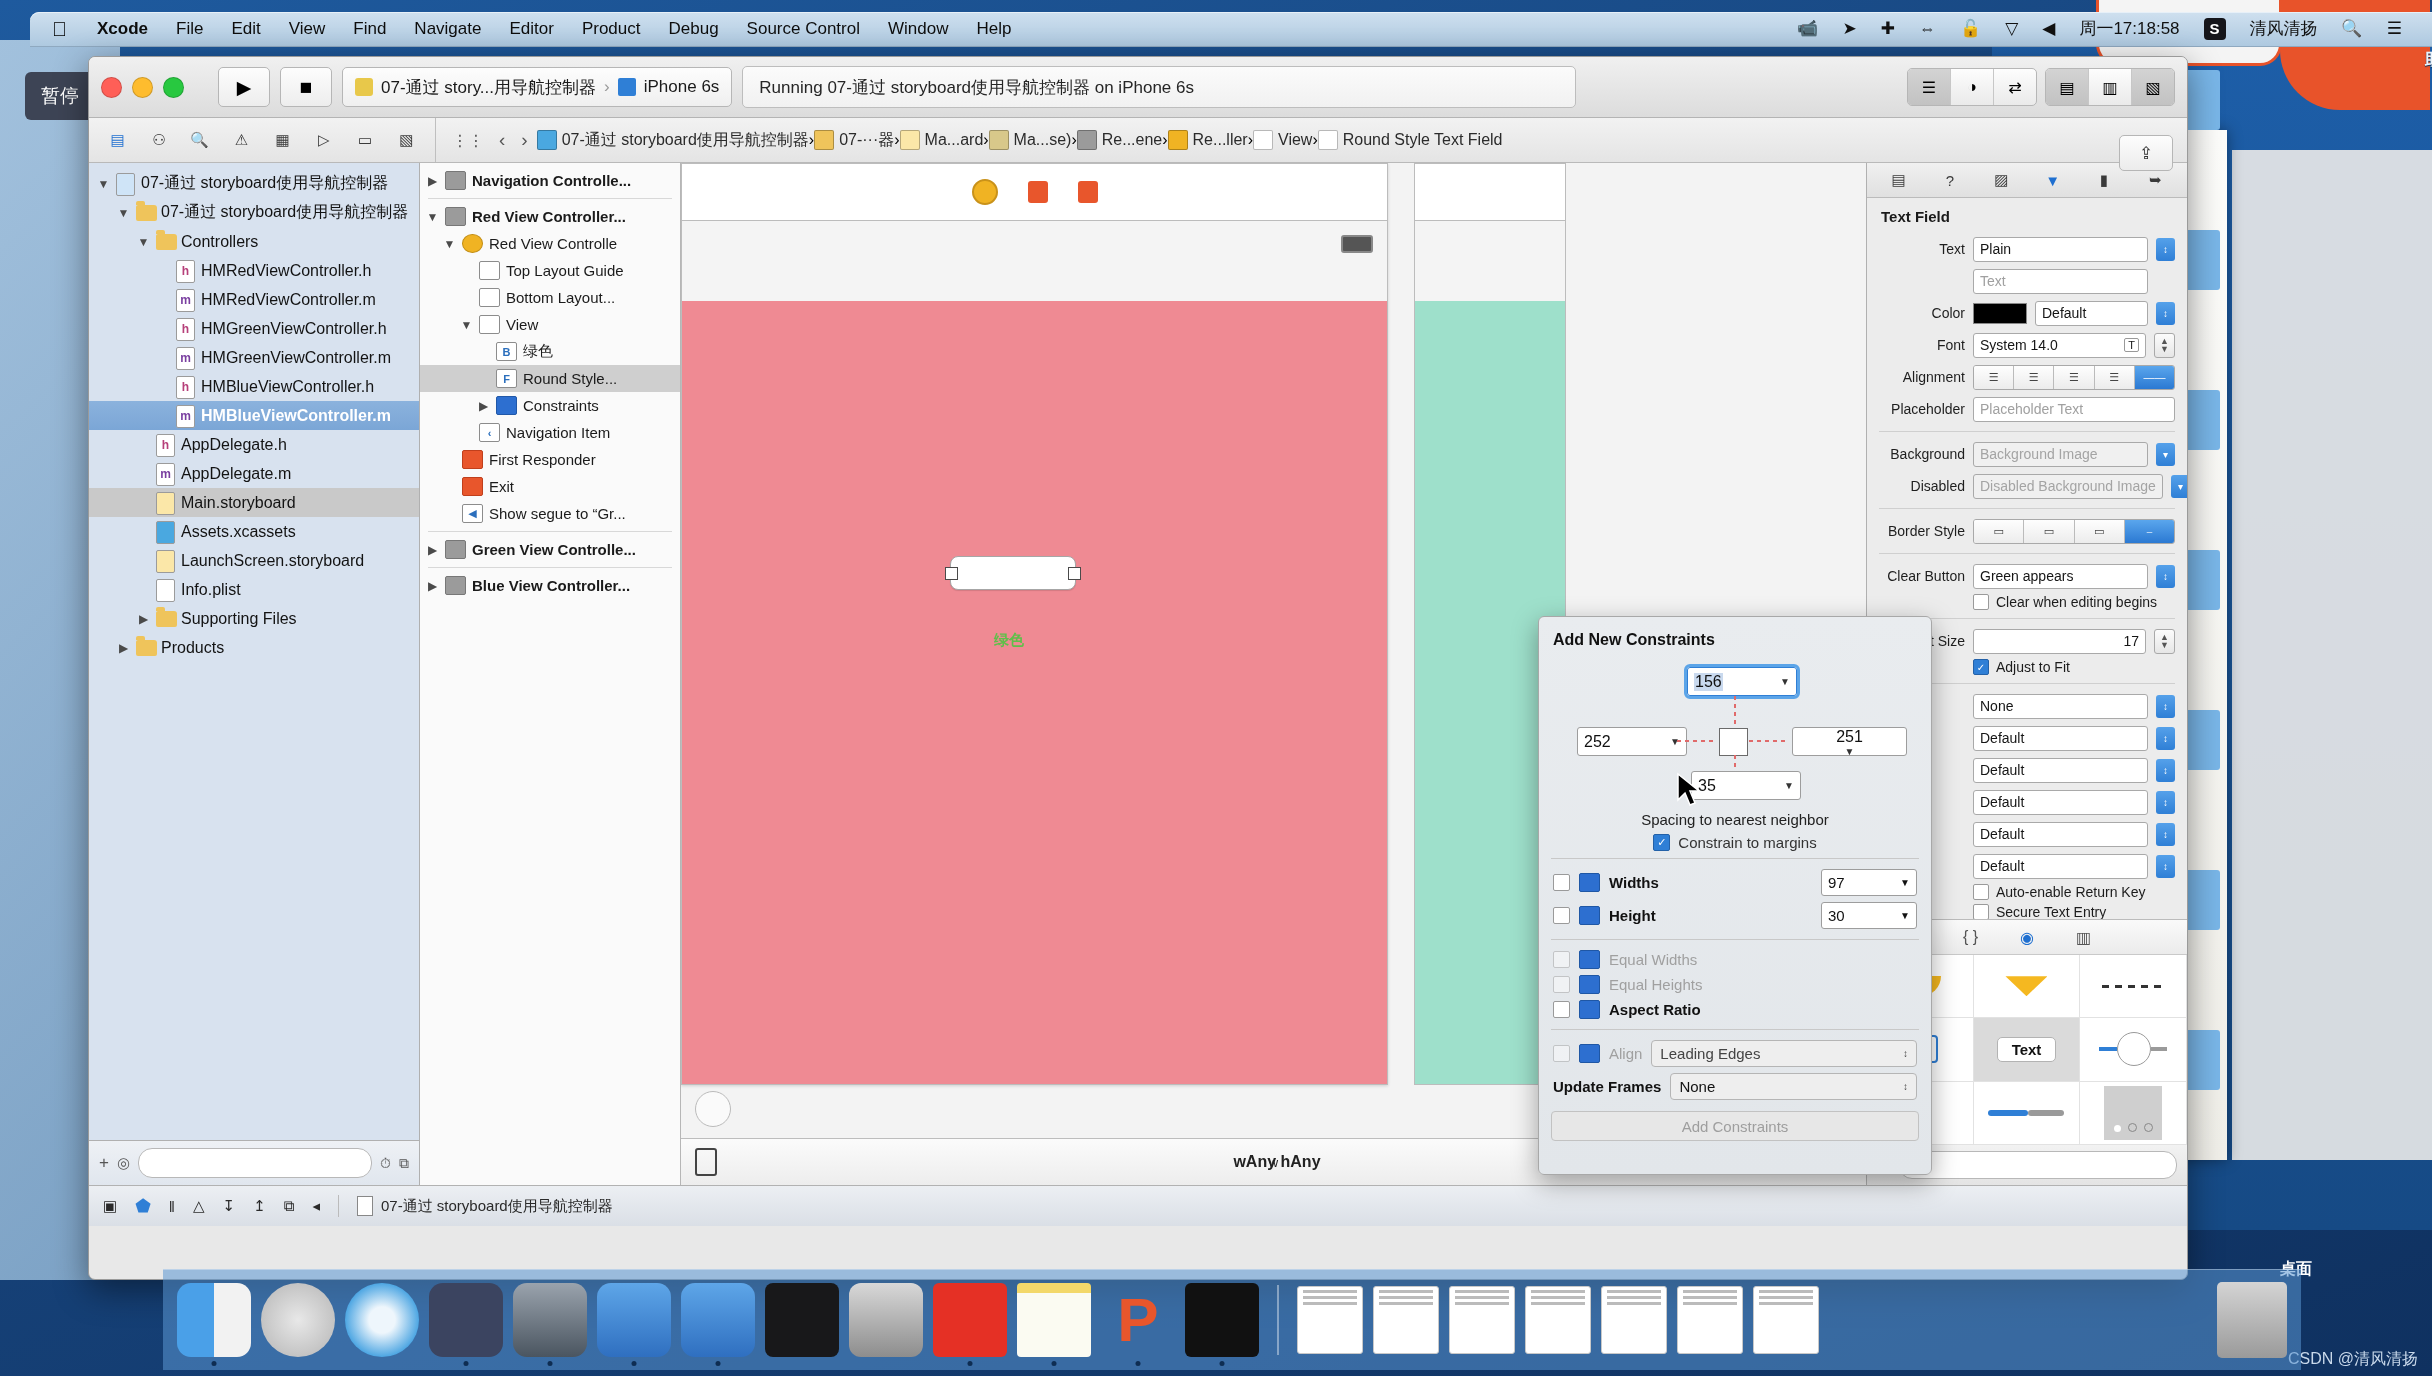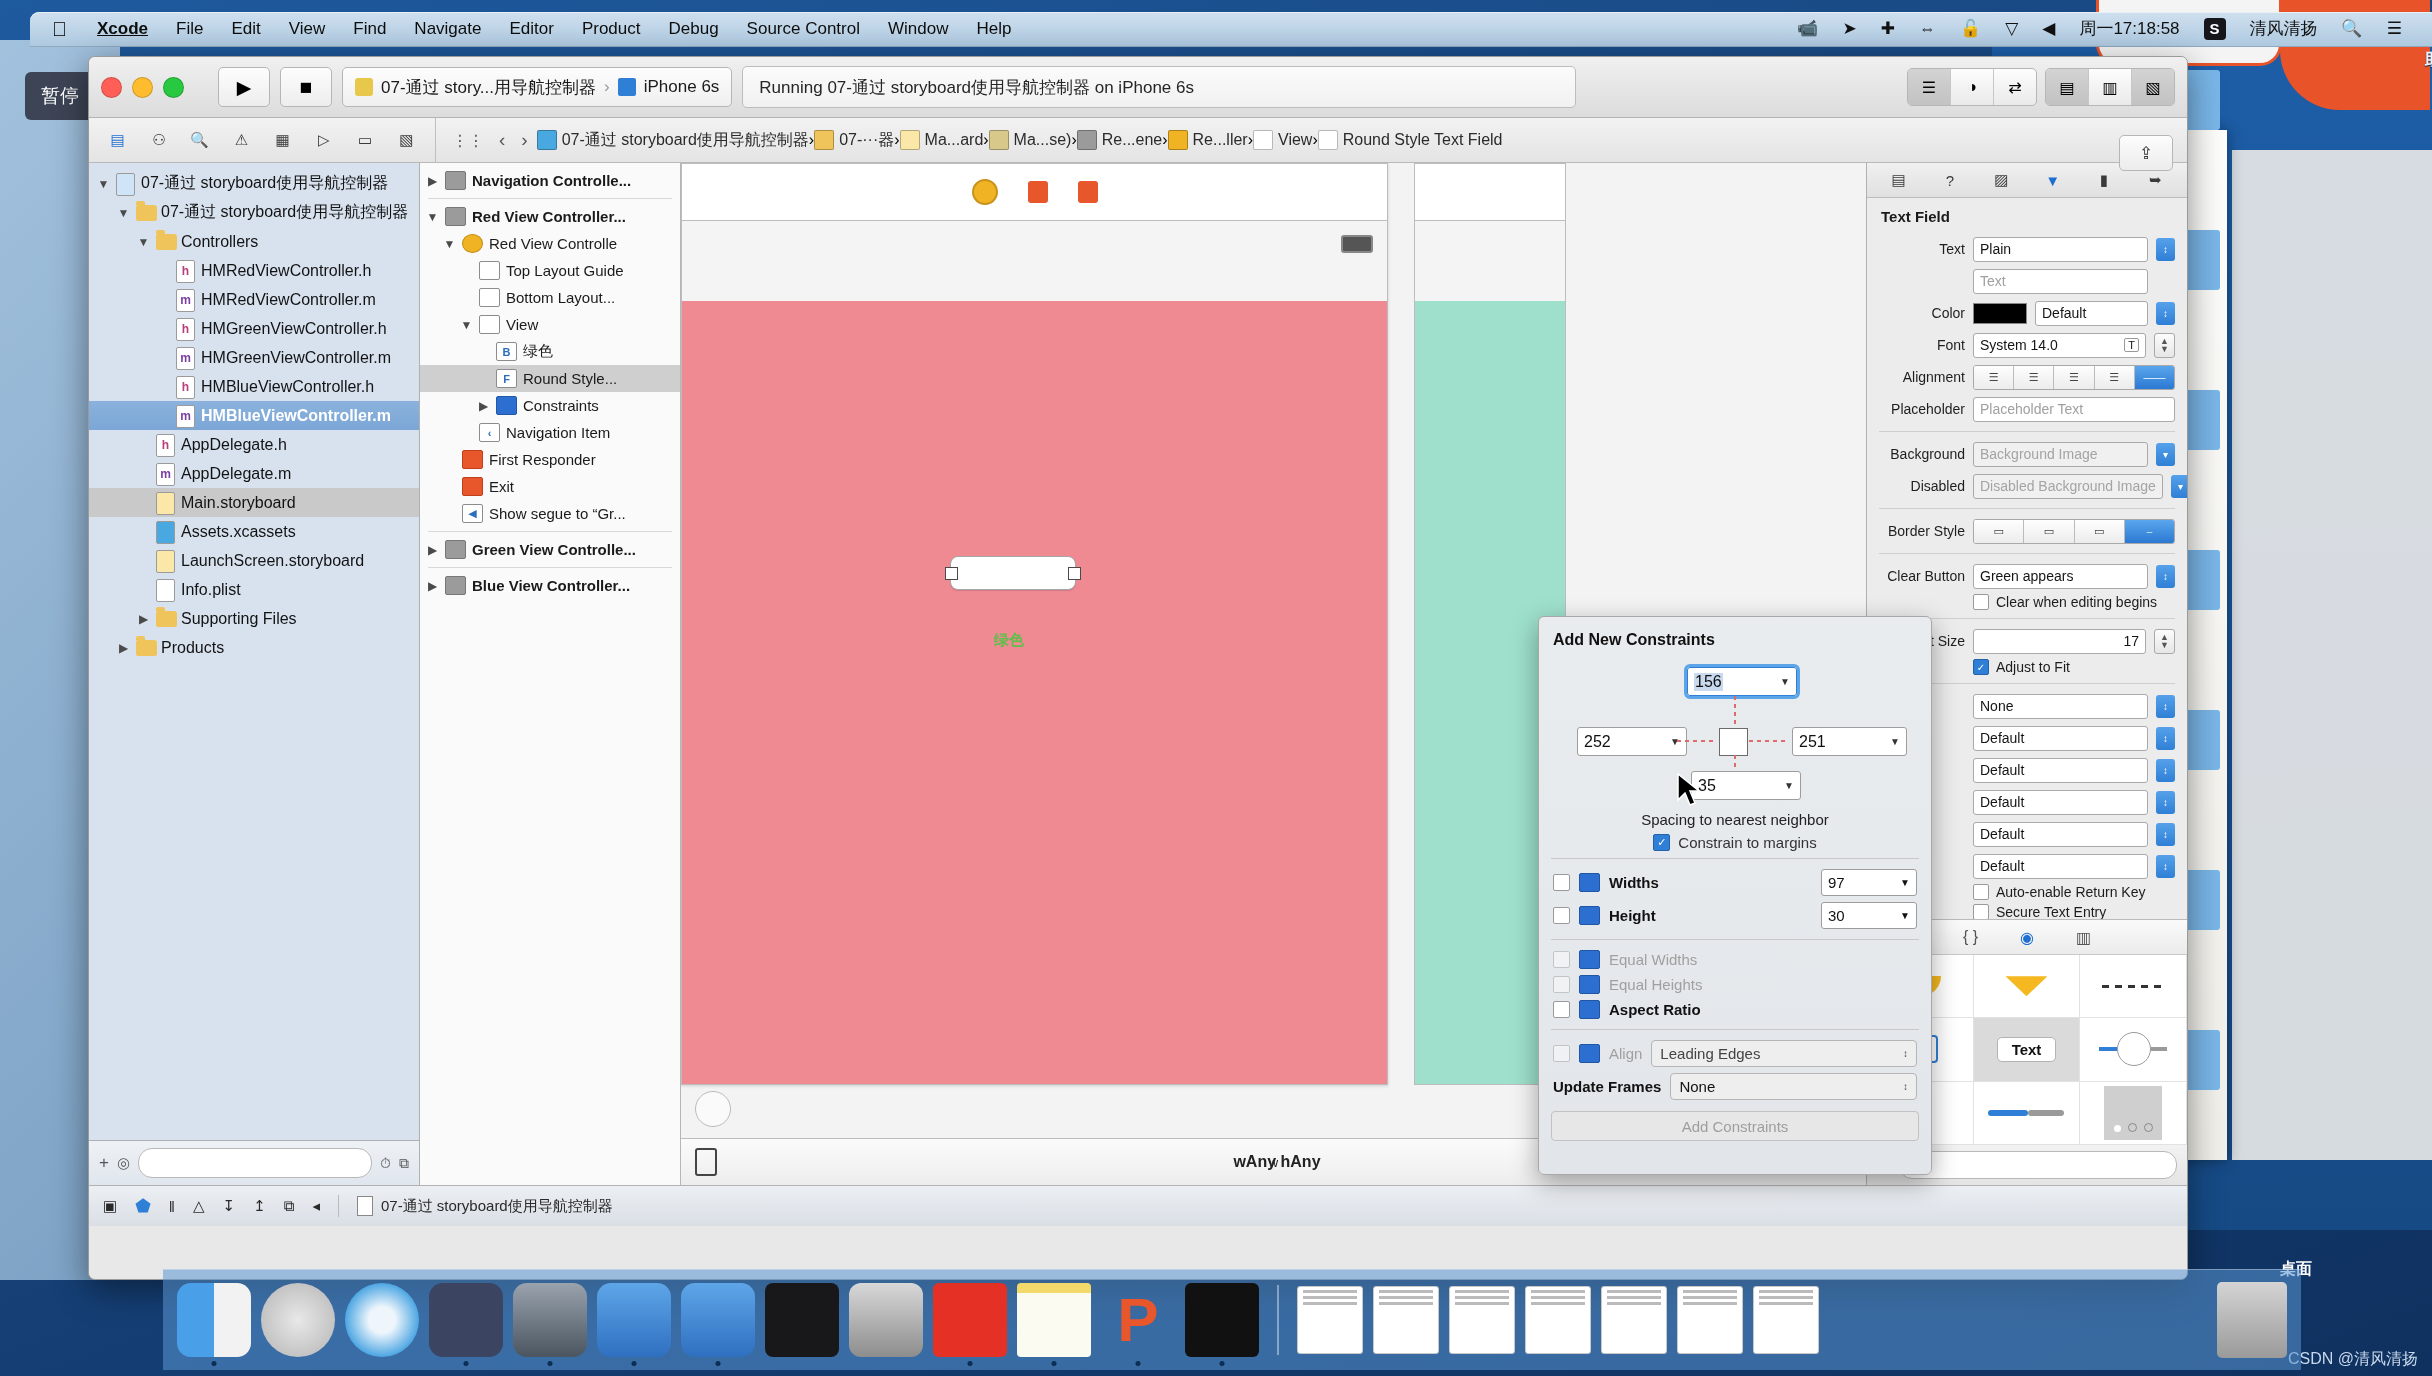--- a/index.html
+++ b/index.html
@@ -24,21 +24,21 @@
   #bg-orange-2{position:absolute;right:150px;top:-60px;width:180px;height:90px;border:3px solid #e8532a;border-radius:0 0 22px 22px;background:#f4f4f4;}
   #bg-grey-win{position:absolute;right:0;top:120px;width:200px;height:1010px;background:#e7e7e7;opacity:.92;}
   
   #menubar{position:absolute;left:30px;top:12px;right:0;height:34px;
     background:linear-gradient(180deg,#cfe0ef,#aec9e0);
     border-bottom:1px solid #8fa9c0;
     display:flex;align-items:center;padding:0 12px;gap:0;
     border-radius:9px 0 0 0;
     box-shadow:inset 0 1px 0 #e7f0f8;}
   .mi{font-size:17px;color:#0d0d0d;padding:0 14px;white-space:nowrap;line-height:34px;}
-  .mi.bold{font-weight:bold;text-decoration:underline;}
+  .mi.bold{font-weight:bold;}
   .apple{font-size:20px;padding:0 16px 0 10px;line-height:30px;}
   #menu-right{margin-left:auto;display:flex;align-items:center;gap:0;padding-right:6px;}
   #menu-right .mri{padding:0 12px;font-size:17px;color:#111;line-height:34px;white-space:nowrap;}
   .sg-badge{display:inline-block;width:22px;height:22px;background:#15151a;color:#fff;
      border-radius:4px;font-size:15px;font-weight:bold;text-align:center;line-height:22px;}
   
   #xcode{position:absolute;left:88px;top:56px;width:2098px;height:1222px;
      background:#e8e8e8;border:1px solid #9a9a9a;border-radius:7px;overflow:hidden;
      box-shadow:0 10px 34px rgba(0,0,0,.45);}
   
@@ -840,21 +840,21 @@
       <span class="ar">▼</span>
     </div>
     <div class="dashline" style="position:absolute;left:195px;top:37px;height:34px;"></div>
     <div class="numbox" style="position:absolute;left:38px;top:68px;width:96px;">
       <span>252</span>
       <span class="ar">▼</span>
     </div>
     <div class="dashlineH" style="position:absolute;left:138px;top:81px;width:40px;"></div>
     <div style="position:absolute;left:180px;top:69px;width:27px;height:26px;background:#fff;border:1.5px solid #6a6a6a;"></div>
     <div class="dashlineH" style="position:absolute;left:210px;top:81px;width:40px;"></div>
-    <div class="numbox" style="position:absolute;left:253px;top:68px;width:101px;">
+    <div class="numbox" style="position:absolute;left:253px;top:68px;width:101px;flex-direction:column;">
       <span>251</span>
       <span class="ar">▼</span>
     </div>
     <div class="dashline" style="position:absolute;left:195px;top:96px;height:22px;"></div>
     <div class="numbox" style="position:absolute;left:152px;top:112px;width:96px;">
       <span>35</span>
       <span class="ar">▼</span>
     </div>
   </div>
   <div style="text-align:center;font-size:15px;color:#222;margin-top:2px;">Spacing to nearest neighbor</div>

